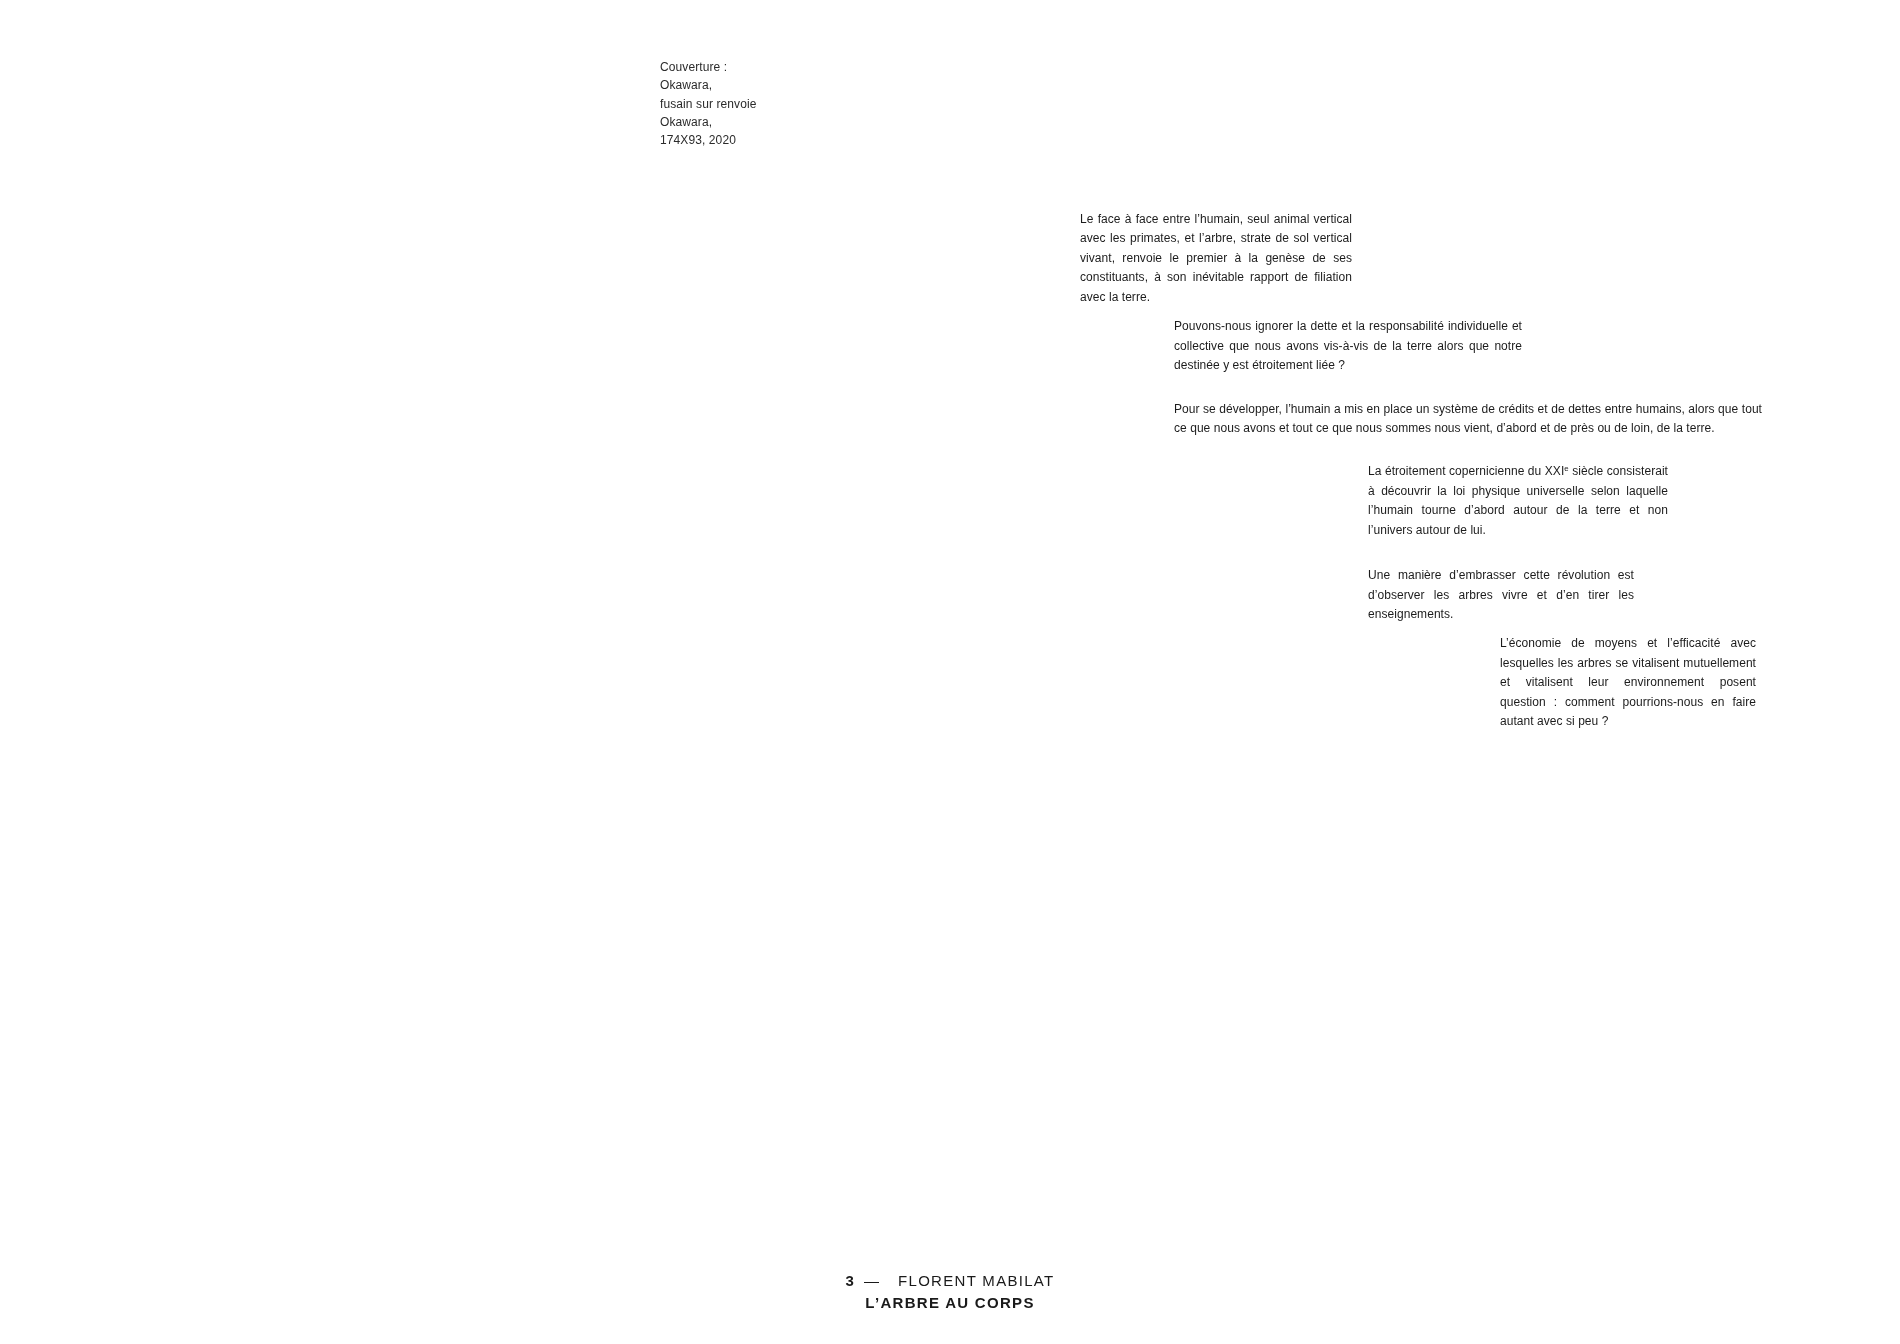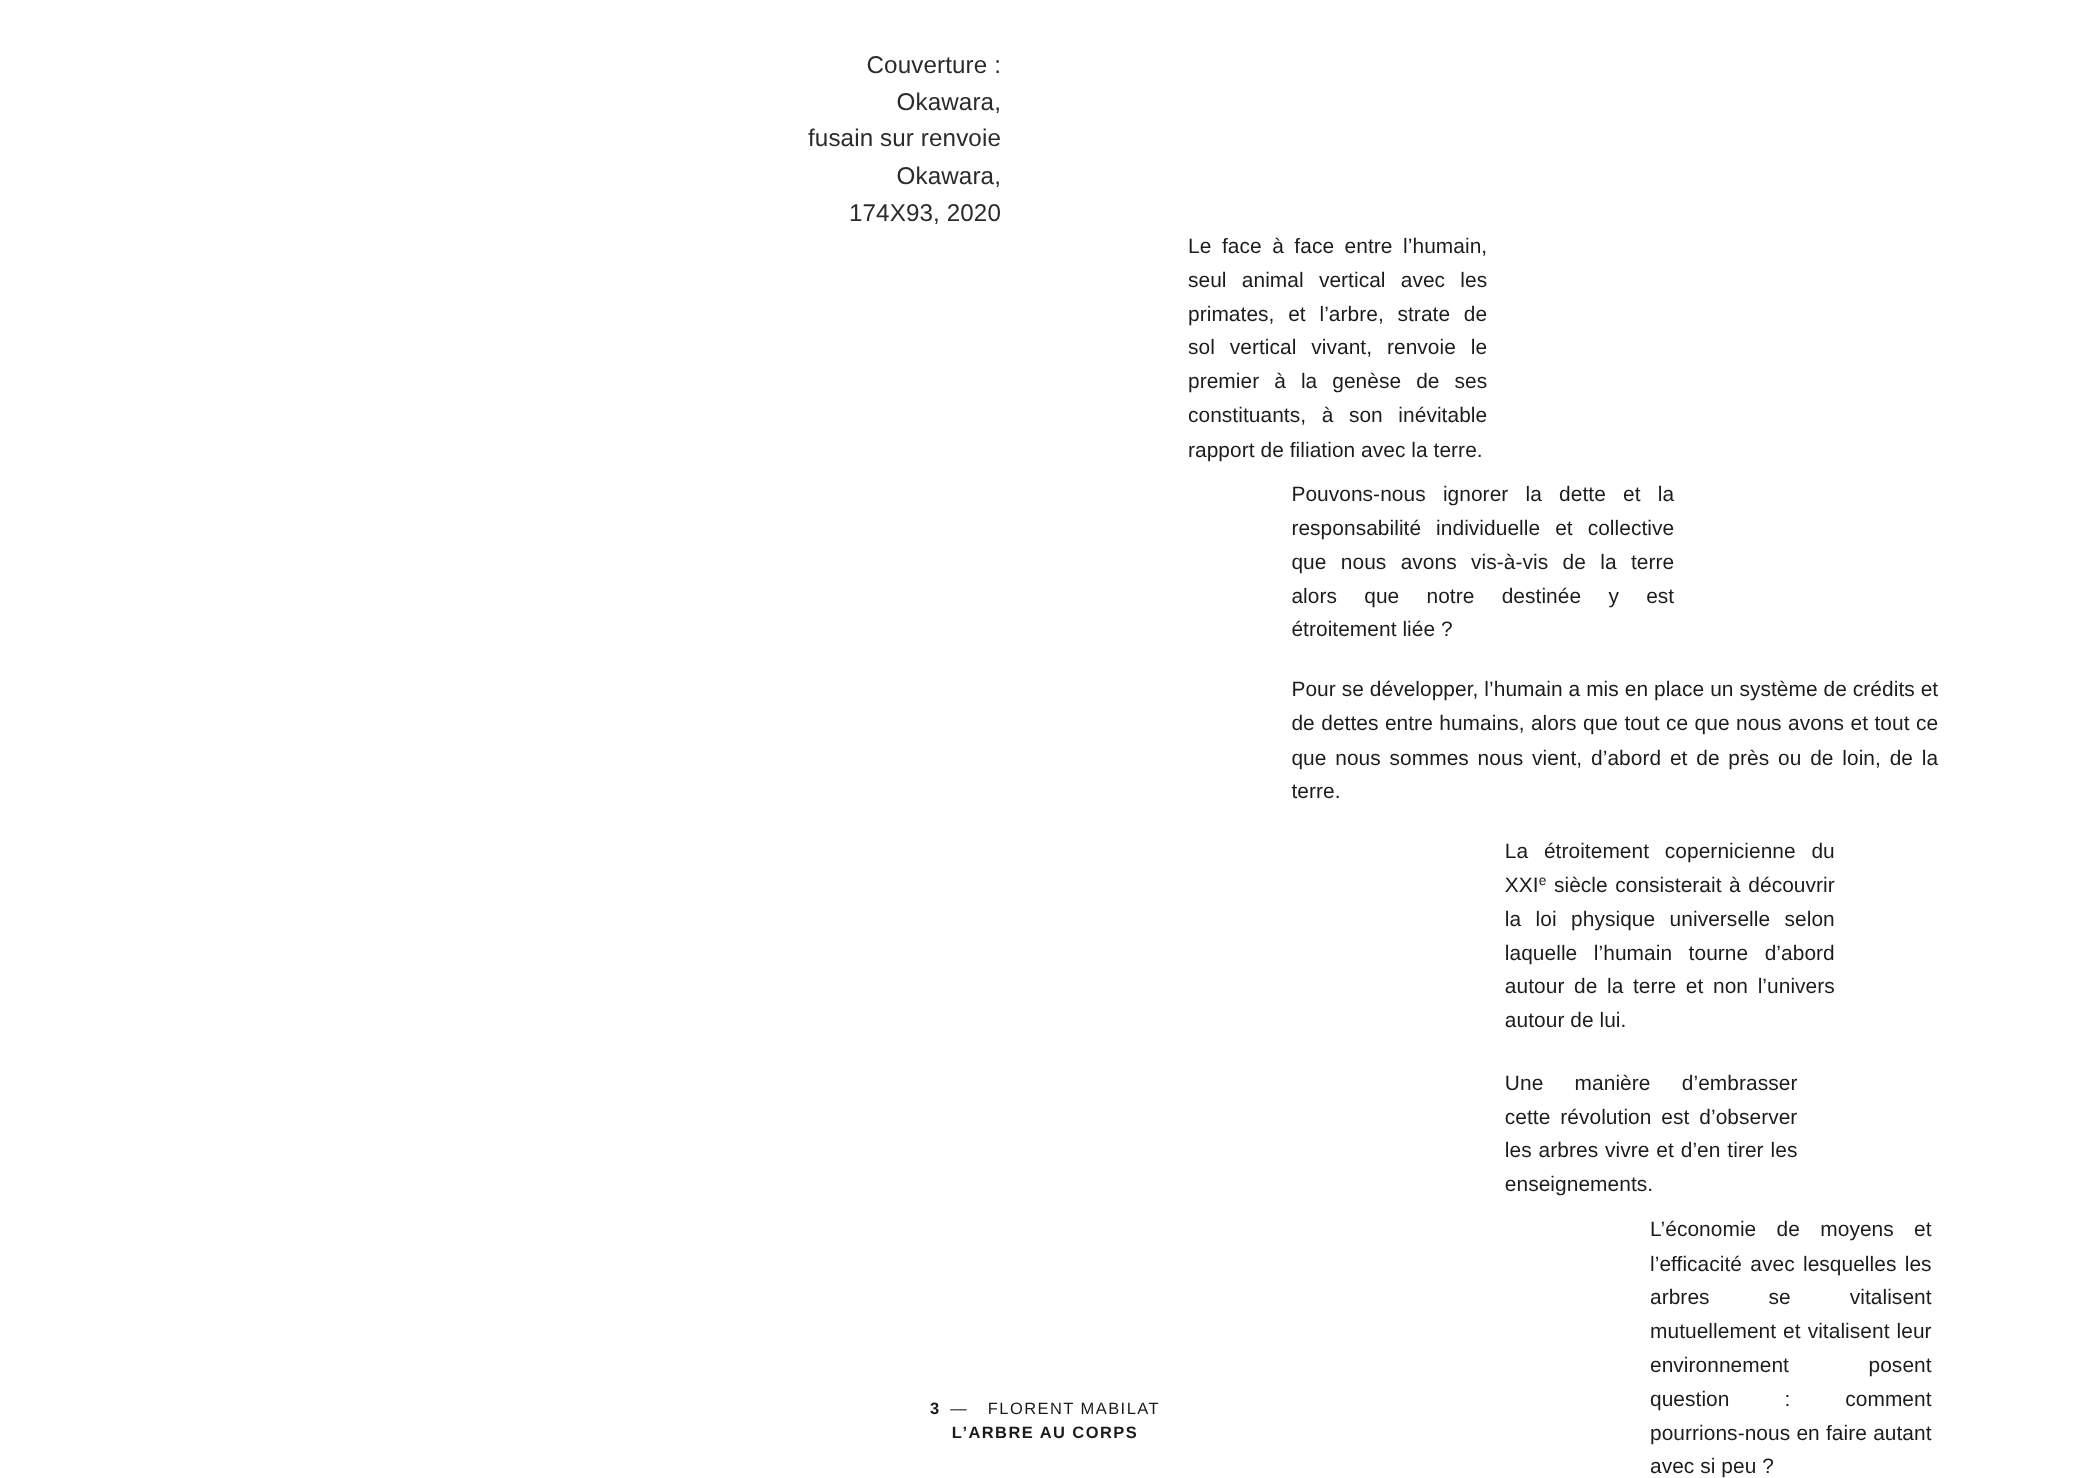--- a/index.html
+++ b/index.html
@@ -19,40 +19,39 @@
   .page {
     position: absolute;
     inset: 0;
     background: #ffffff;
   }
 
   
   .caption {
     position: absolute;
     left: 660px;
-    top: 42px;
+    top: 58px;
     width: 250px;
-    text-align: right;
-    font-size: 22px;
+    font-size: 12px;
     line-height: 1.53;
     color: #2b2b2b;
     letter-spacing: 0.1px;
   }
   .caption div { white-space: nowrap; }
 
   
   .text-column {
     position: absolute;
     left: 1080px;
     top: 210px;
     width: 700px;
   }
 
   .para {
-    font-size: 19px;
+    font-size: 12px;
     line-height: 1.62;
     color: #1c1c1c;
     text-align: justify;
     text-justify: inter-word;
     margin: 0 0 22px 0;
     letter-spacing: 0.05px;
   }
   .para:last-child { margin-bottom: 0; }
 
   

